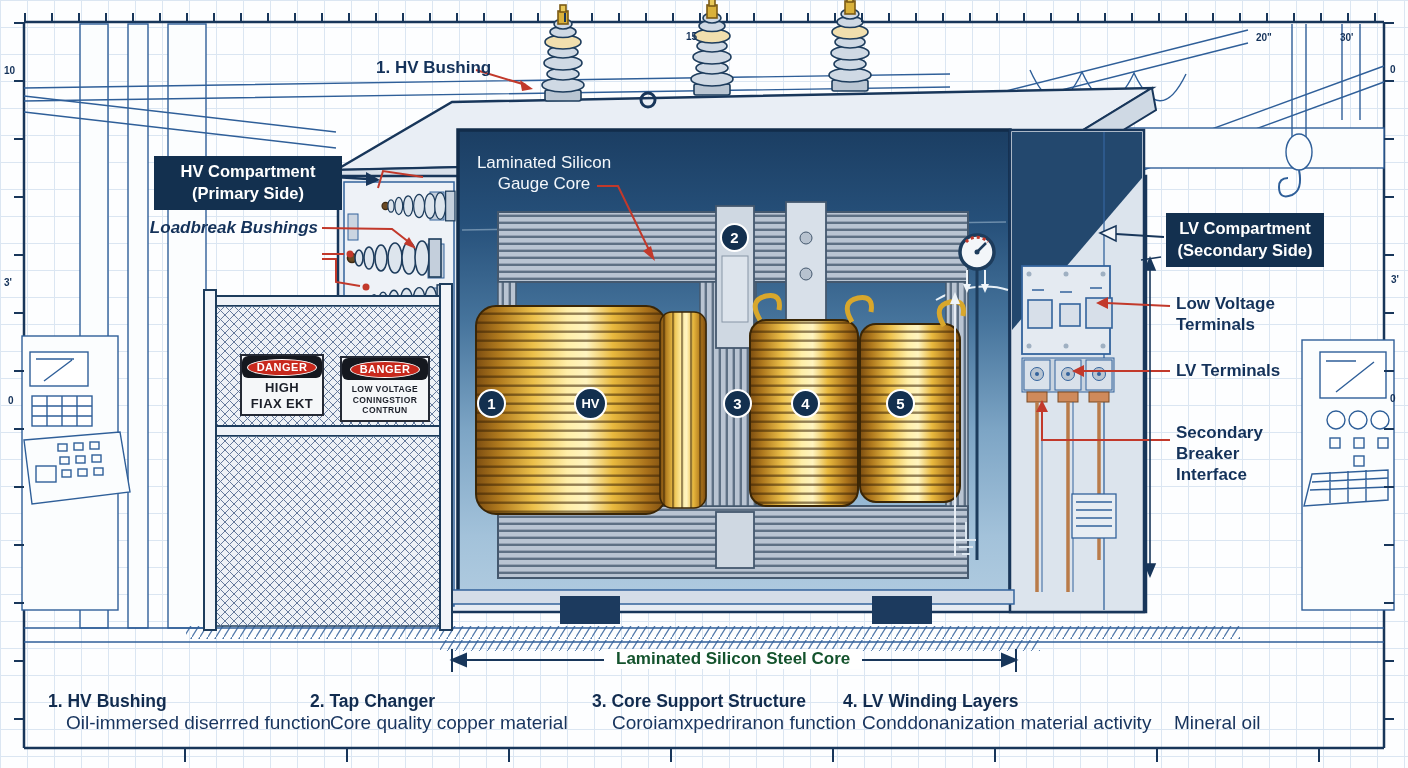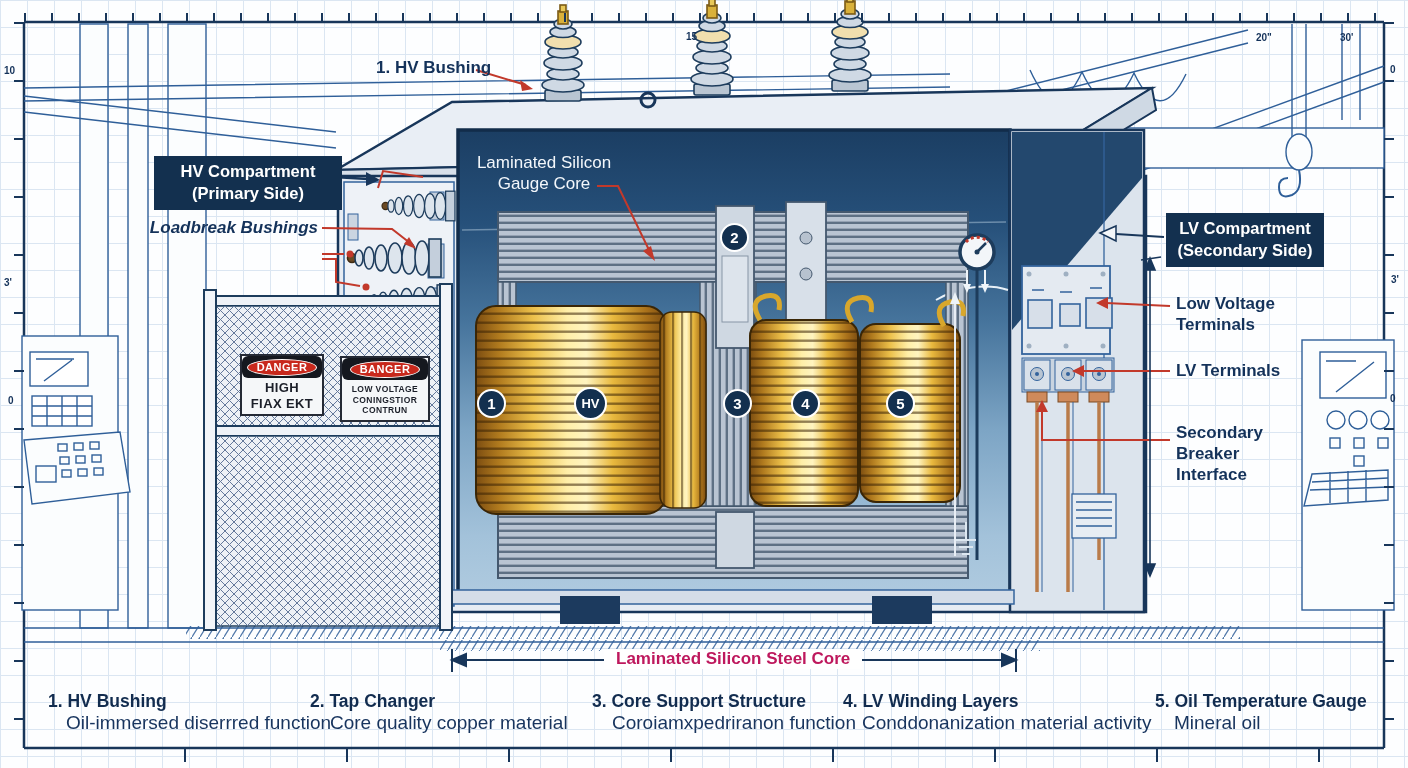--- a/index.html
+++ b/index.html
@@ -37,21 +37,21 @@
         display:flex;flex-direction:column;}
   .sign-head{background:#15181f;height:22px;display:flex;align-items:center;justify-content:center;flex:none;border-radius:6px;}
   .sign-oval{background:#c8281c;color:#fff;border:1.5px solid #fff;border-radius:50%;
              padding:0 9px;font-weight:700;font-size:11px;line-height:15px;letter-spacing:.5px;}
   .sign-body{flex:1;display:flex;flex-direction:column;align-items:center;justify-content:center;line-height:1.25;}
   .sign-line{font-weight:700;color:#1b1f29;font-size:13px;letter-spacing:.4px;white-space:nowrap;}
   .sign-line.sm{font-size:8.5px;}
   .legend-title{position:absolute;top:691px;font-size:17.5px;font-weight:700;color:#122c4f;white-space:nowrap;}
   .legend-desc{position:absolute;top:712px;font-size:19px;font-weight:400;color:#17345e;white-space:nowrap;text-align:center;}
   .dim-label{position:absolute;left:604px;top:649px;background:#fff;padding:0 12px;
-             font-size:17px;font-weight:600;color:#be185d;white-space:nowrap;}
+             font-size:17px;font-weight:600;color:#14532d;white-space:nowrap;}
 </style>
 </head>
 <body>
 
 <div id="canvas">
 
 <svg class="abs" style="left:0;top:0" width="1408" height="768" viewBox="0 0 1408 768">
   <defs>
     <linearGradient id="gold" x1="0" y1="0" x2="1" y2="0">
       <stop offset="0" stop-color="#7c4d11"></stop>
@@ -418,16 +418,15 @@
 </div>
 
 <div class="legend-title" style="left:48px">1. HV Bushing</div>
 <div class="legend-desc" style="left:66px">Oil-immersed diserrred function</div>
 <div class="legend-title" style="left:310px">2. Tap Changer</div>
 <div class="legend-desc" style="left:330px">Core quality copper material</div>
 <div class="legend-title" style="left:592px">3. Core Support Structure</div>
 <div class="legend-desc" style="left:612px">Coroiamxpedriranon function</div>
 <div class="legend-title" style="left:843px">4. LV Winding Layers</div>
 <div class="legend-desc" style="left:862px">Conddonanization material activity</div>
-<div class="legend-title" style="left:1155px">5. Oil Temperature Gauge</div>
 <div class="legend-desc" style="left:1174px">Mineral oil</div>
 
 </div>
 
 </body></html>

